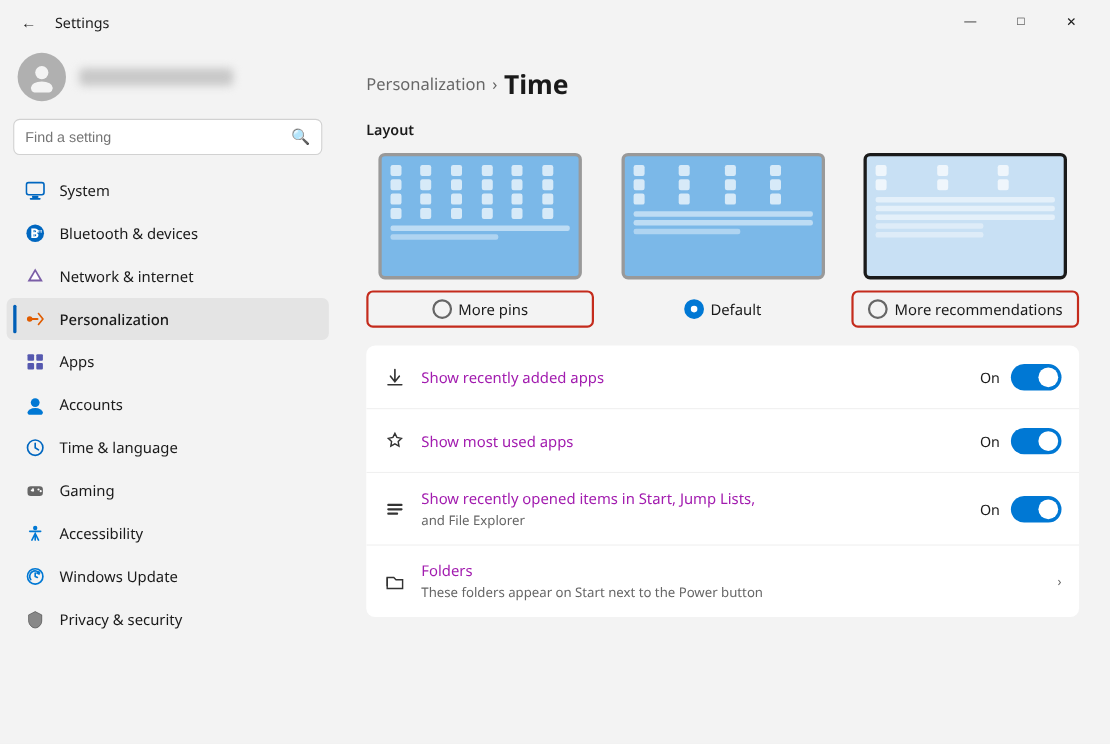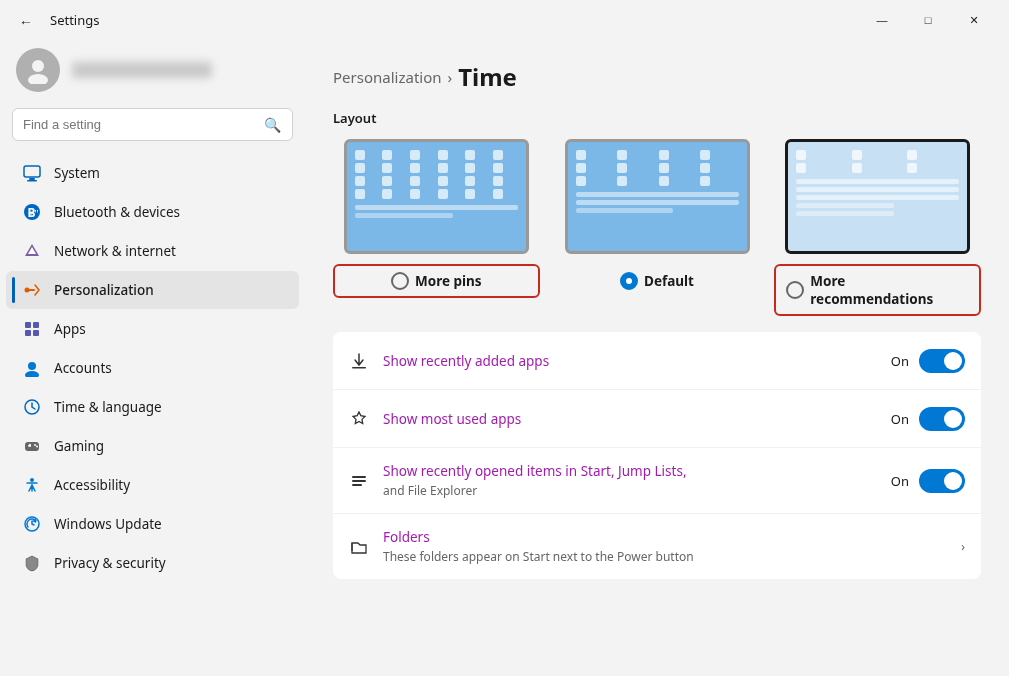--- a/index.html
+++ b/index.html
@@ -186,21 +186,20 @@
     .section-title {
       font-size: 13px;
       font-weight: 600;
       color: #1a1a1a;
       margin-bottom: 12px;
     }
     .layout-cards {
       display: flex;
       gap: 14px;
       margin-bottom: 16px;
-      font-weight: bold;
     }
     .layout-card {
       display: flex;
       flex-direction: column;
       align-items: center;
       gap: 10px;
       flex: 1;
     }
     .layout-card-img {
       width: 185px;

